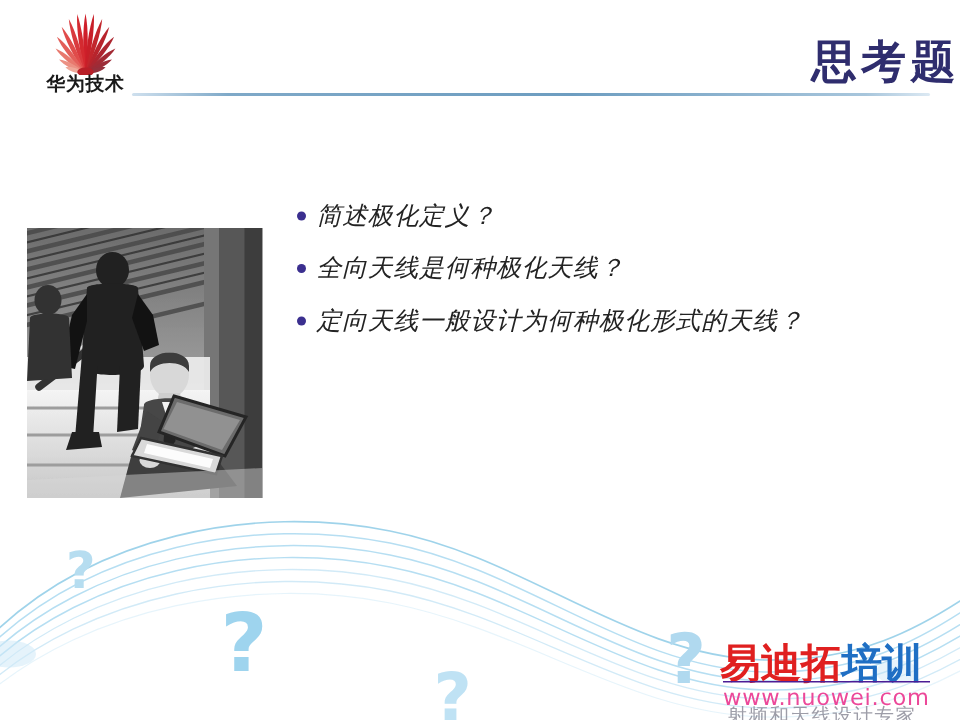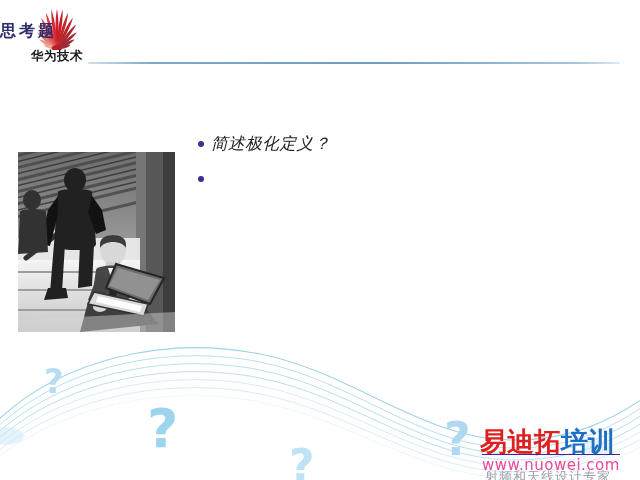--- a/index.html
+++ b/index.html
@@ -40,22 +40,22 @@
     font-size: 12.5px;
     font-weight: bold;
     color: #1a1a1a;
     letter-spacing: 0.5px;
     font-family: "DejaVu Sans", "Liberation Sans", sans-serif;
   }
   #slide-title {
     position: absolute;
     left: 0; top: 21px;
     width: 640px;
-    text-align: left;
-    font-size: 16px;
+    text-align: right;
+    font-size: 30px;
     font-weight: bold;
     color: #2f2d6e;
     letter-spacing: 3px;
     font-family: "DejaVu Sans", "Liberation Sans", sans-serif;
   }
   #header-rule {
     position: absolute;
     left: 88px; top: 62px;
     width: 532px; height: 2px;
     background: linear-gradient(to right, #cfe0ee 0%, #7fa9c8 12%, #6d9dc0 55%, #a8c6dc 92%, #dce9f3 100%);
@@ -302,20 +302,25 @@
     </svg>
   </div>
 
   <div id="bullets">
     <div class="bullet-row">
       <span class="bullet-dot"></span>
       <span class="bullet-text">简述极化定义？</span>
     </div>
     <div class="bullet-row">
       <span class="bullet-dot"></span>
+      <span class="bullet-text">全向天线是何种极化天线？</span>
+    </div>
+    <div class="bullet-row">
+      <span class="bullet-dot"></span>
+      <span class="bullet-text">定向天线一般设计为何种极化形式的天线？</span>
     </div>
   </div>
 
   <div id="decor">
     <svg width="640" height="160" viewBox="0 0 640 160">
       <g fill="none" stroke="#8ecbe6" stroke-width="1.1" opacity="0.85">
         <path d="M-10,108 C60,36 170,16 260,34 C352,52 420,118 510,120 C572,121 612,100 650,74"></path>
       </g>
       <g fill="none" stroke="#9ed4ee" stroke-width="1" opacity="0.75">
         <path d="M-10,114 C60,44 170,24 260,42 C352,60 420,126 510,128 C572,129 612,108 650,82"></path>

